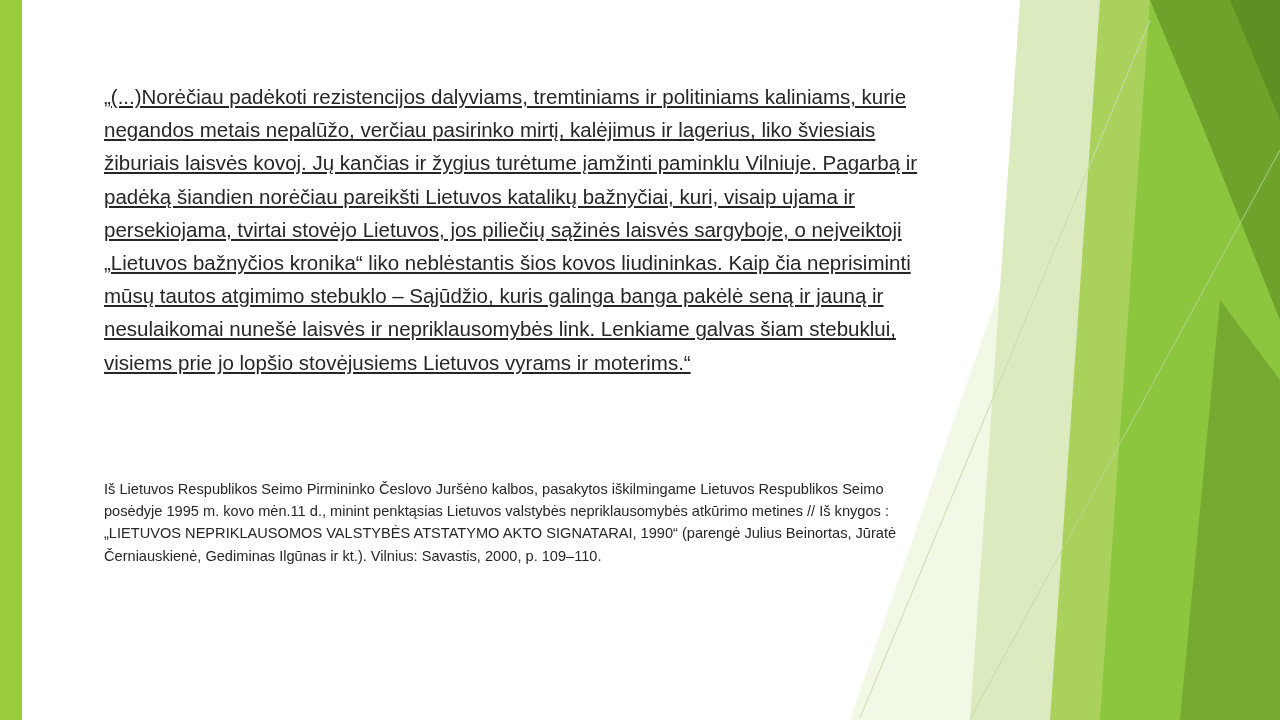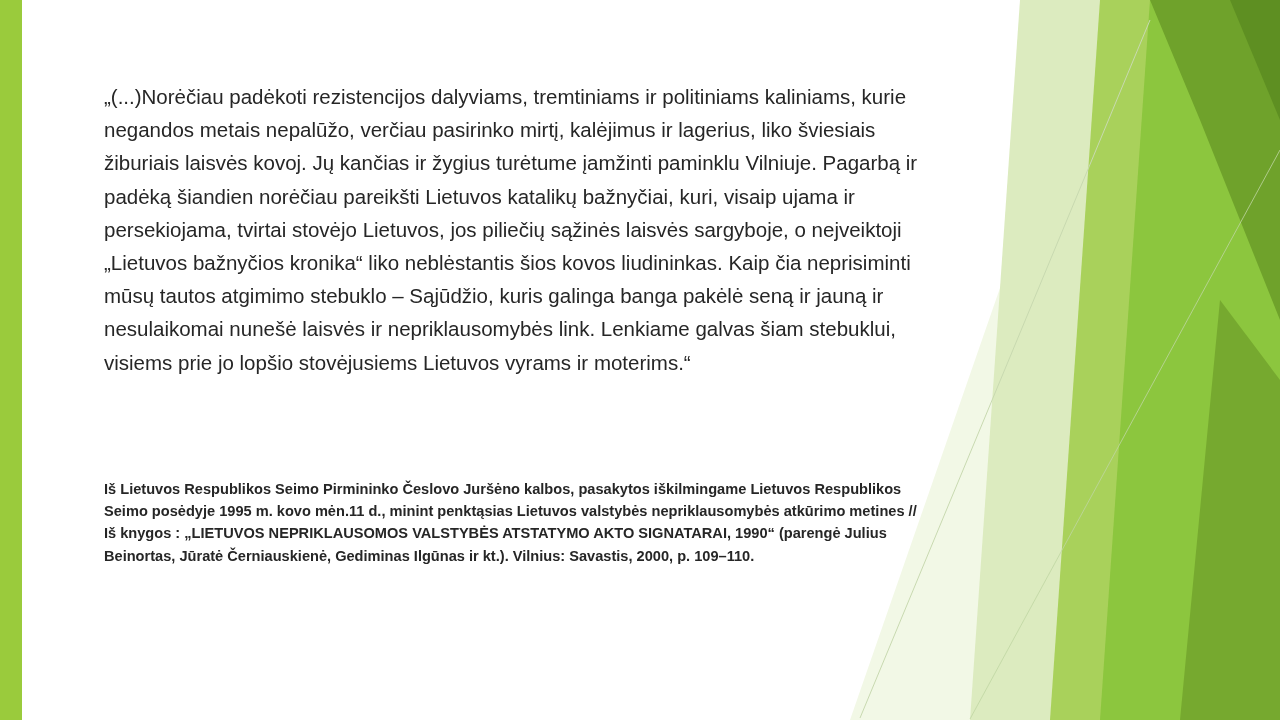--- a/index.html
+++ b/index.html
@@ -46,31 +46,31 @@
   .quote-block {
     position: absolute;
     left: 104px;
     top: 80px;
     width: 832px;
     font-size: 20.5px;
     line-height: 1.62;
     color: #262626;
     text-align: left;
     letter-spacing: 0.0px;
+    text-decoration: underline;
   }
   .source-block {
     position: absolute;
     left: 104px;
     top: 478px;
     width: 820px;
     font-size: 14.6px;
     line-height: 1.52;
     color: #262626;
     text-align: left;
-    font-weight: bold;
   }
 </style>
 </head>
 <body>
 
 <div class="slide">
 
   <div class="left-bar"></div>
 
   <div class="right-deco">

